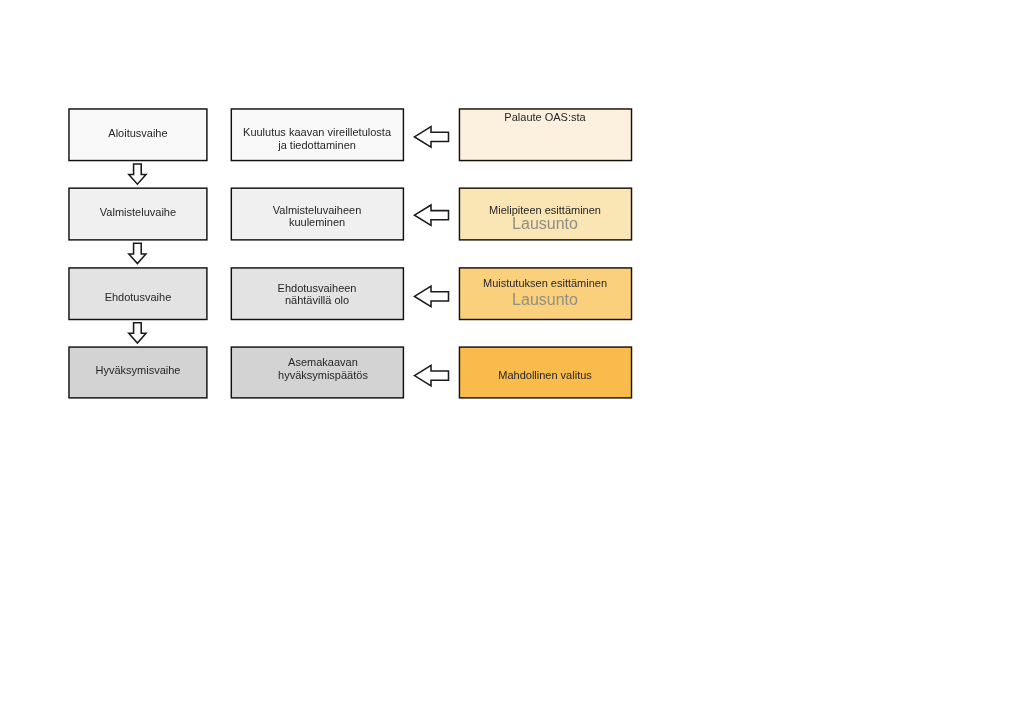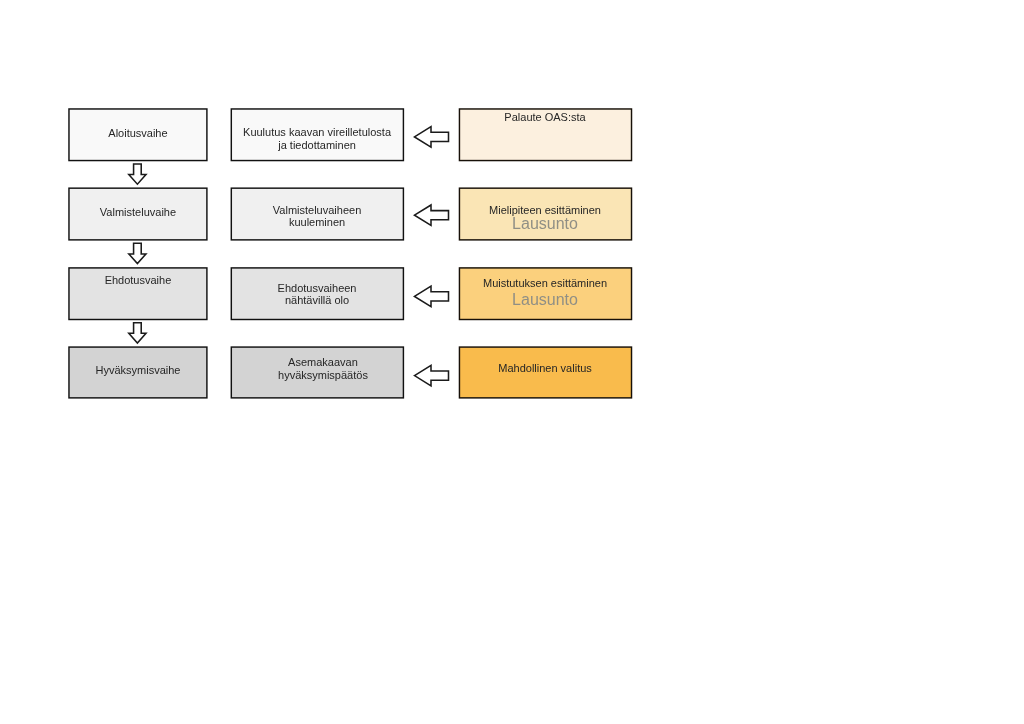--- a/index.html
+++ b/index.html
@@ -75,21 +75,21 @@
   </div>
   <div class="node" style="left: 459.45px; top: 148.16px; width: 172.07px; height: 51.72px;">
     <div class="label" style="top: 15.64px;">
       <div class="ln" style="color: rgb(38, 38, 38);">Mielipiteen esittäminen</div>
     </div>
     <div class="label" style="top: 28.94px;">
       <div class="ln sub" style="color: rgb(144, 143, 133);">Lausunto</div>
     </div>
   </div>
 
-  <div class="node" style="left: 68.97px; top: 216px; width: 137.93px; height: 51.59px; border-radius: 9px;">
+  <div class="node" style="left: 68.97px; top: 233px; width: 137.93px; height: 51.59px; border-radius: 9px;">
     <div class="label" style="top: 18.19px;">
       <div class="ln" style="color: rgb(38, 38, 38);">Ehdotusvaihe</div>
     </div>
   </div>
   <div class="node" style="left: 231.31px; top: 227.91px; width: 172.1px; height: 51.59px;">
     <div class="label" style="top: 13.99px;">
       <div class="ln" style="color: rgb(38, 38, 38);">Ehdotusvaiheen</div>
     </div>
     <div class="label" style="top: 26.49px;">
       <div class="ln" style="color: rgb(38, 38, 38);">nähtävillä olo</div>
@@ -111,18 +111,18 @@
   </div>
   <div class="node" style="left: 231.31px; top: 307.07px; width: 172.1px; height: 50.81px;">
     <div class="label" style="top: 8.83px; transform: translateX(5.9px);">
       <div class="ln" style="color: rgb(38, 38, 38);">Asemakaavan</div>
     </div>
     <div class="label" style="top: 21.83px; transform: translateX(5.9px);">
       <div class="ln" style="color: rgb(38, 38, 38);">hyväksymispäätös</div>
     </div>
   </div>
   <div class="node" style="left: 459.45px; top: 307.07px; width: 172.07px; height: 50.81px;">
-    <div class="label" style="top: 15px; text-align: center;">
+    <div class="label" style="top: 22px; text-align: center;">
       <div class="ln" style="color: rgb(38, 38, 38);">Mahdollinen valitus</div>
     </div>
   </div>
 
 </div>
 
 </body></html>

